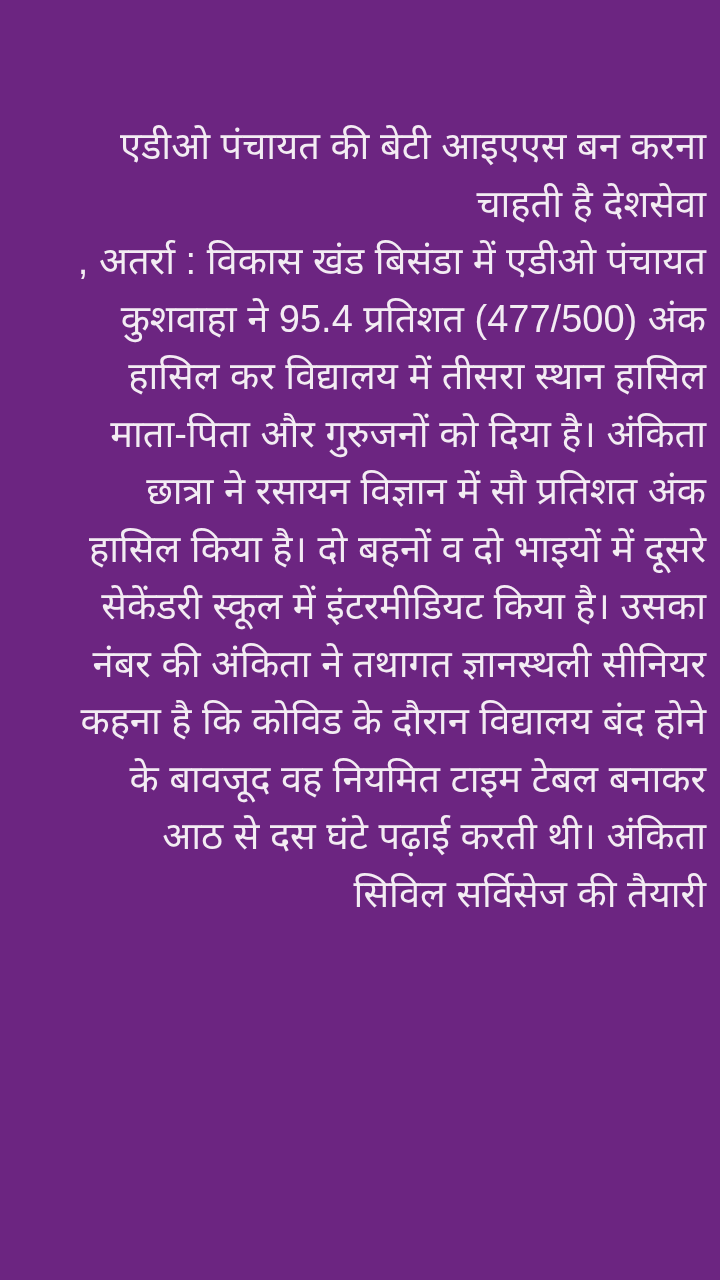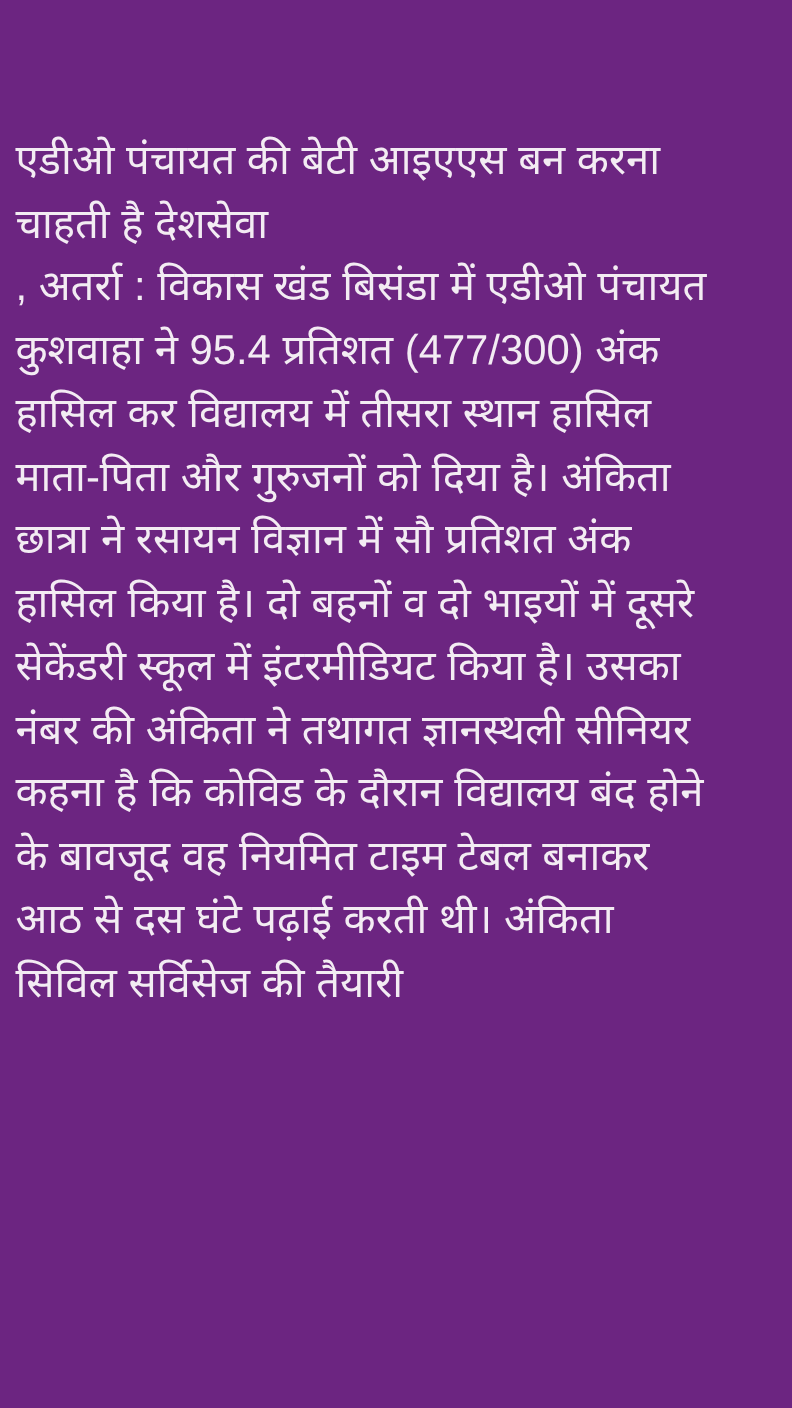--- a/index.html
+++ b/index.html
@@ -15,41 +15,41 @@
   }
   .card {
     position: relative;
     width: 720px;
     height: 1280px;
     box-sizing: border-box;
     padding: 118px 14px 0 14px;
   }
   .text-block {
     color: #F3ECF3;
-    text-align: left;
+    text-align: right;
     font-size: 38px;
     line-height: 57.5px;
     font-weight: 400;
   }
   .text-block .line {
     white-space: nowrap;
   }
 </style>
 </head>
 <body style="background: rgb(108, 37, 129);">
 
 <div class="card">
   <div class="text-block" style="color: rgb(243, 236, 243);">
     <div>
         <div class="line">एडीओ पंचायत की बेटी आइएएस बन करना</div>
         <div class="line">चाहती है देशसेवा</div>
       </div>
     <div>
         <div class="line">, अतर्रा : विकास खंड बिसंडा में एडीओ पंचायत</div>
-        <div class="line">कुशवाहा ने 95.4 प्रतिशत (477/300) अंक</div>
+        <div class="line">कुशवाहा ने 95.4 प्रतिशत (477/500) अंक</div>
         <div class="line">हासिल कर विद्यालय में तीसरा स्थान हासिल</div>
         <div class="line">माता-पिता और गुरुजनों को दिया है। अंकिता</div>
         <div class="line">छात्रा ने रसायन विज्ञान में सौ प्रतिशत अंक</div>
         <div class="line">हासिल किया है। दो बहनों व दो भाइयों में दूसरे</div>
         <div class="line">सेकेंडरी स्कूल में इंटरमीडियट किया है। उसका</div>
         <div class="line">नंबर की अंकिता ने तथागत ज्ञानस्थली सीनियर</div>
         <div class="line">कहना है कि कोविड के दौरान विद्यालय बंद होने</div>
         <div class="line">के बावजूद वह नियमित टाइम टेबल बनाकर</div>
         <div class="line">आठ से दस घंटे पढ़ाई करती थी। अंकिता</div>
         <div class="line">सिविल सर्विसेज की तैयारी</div>

